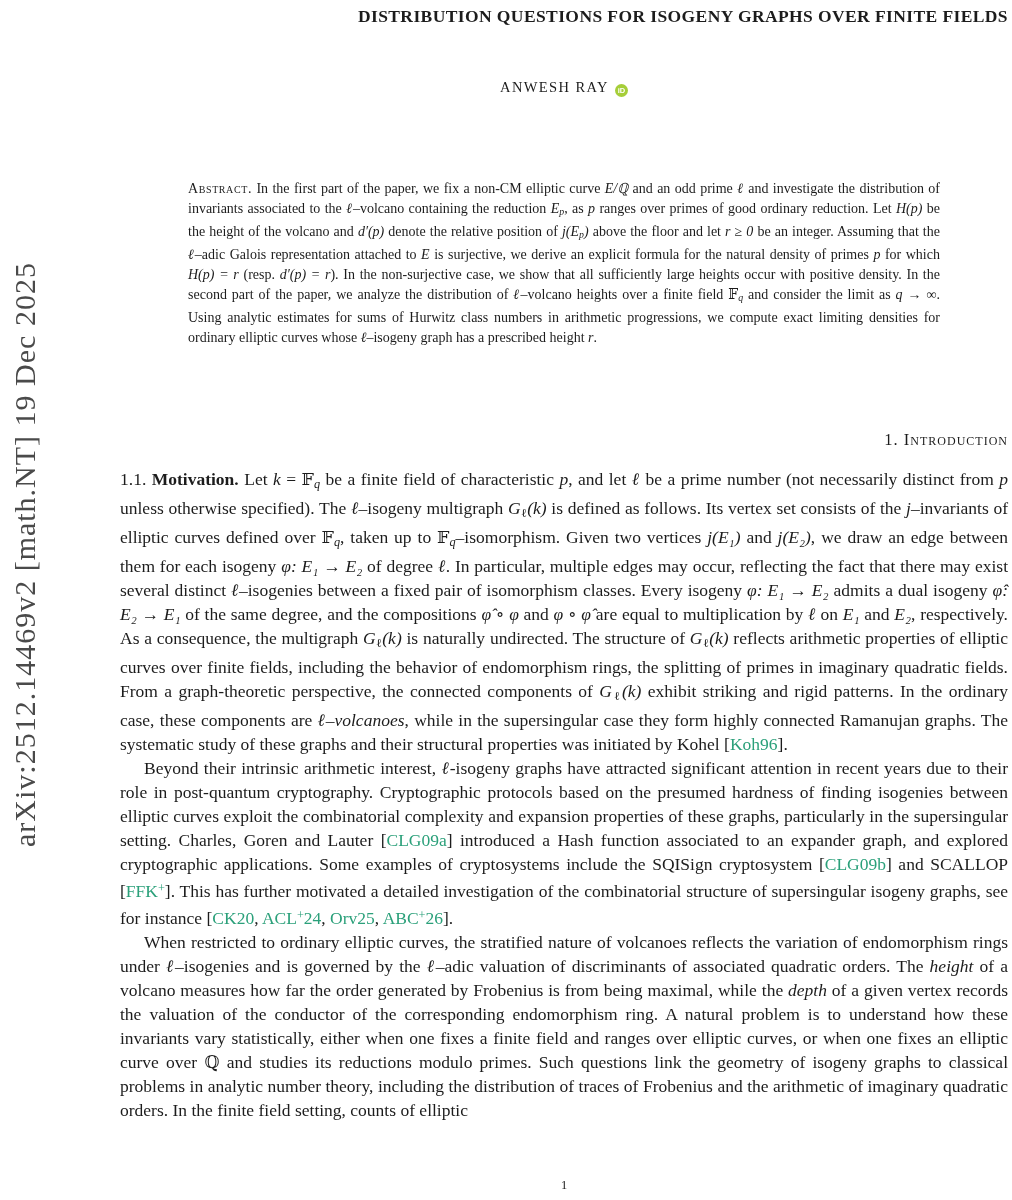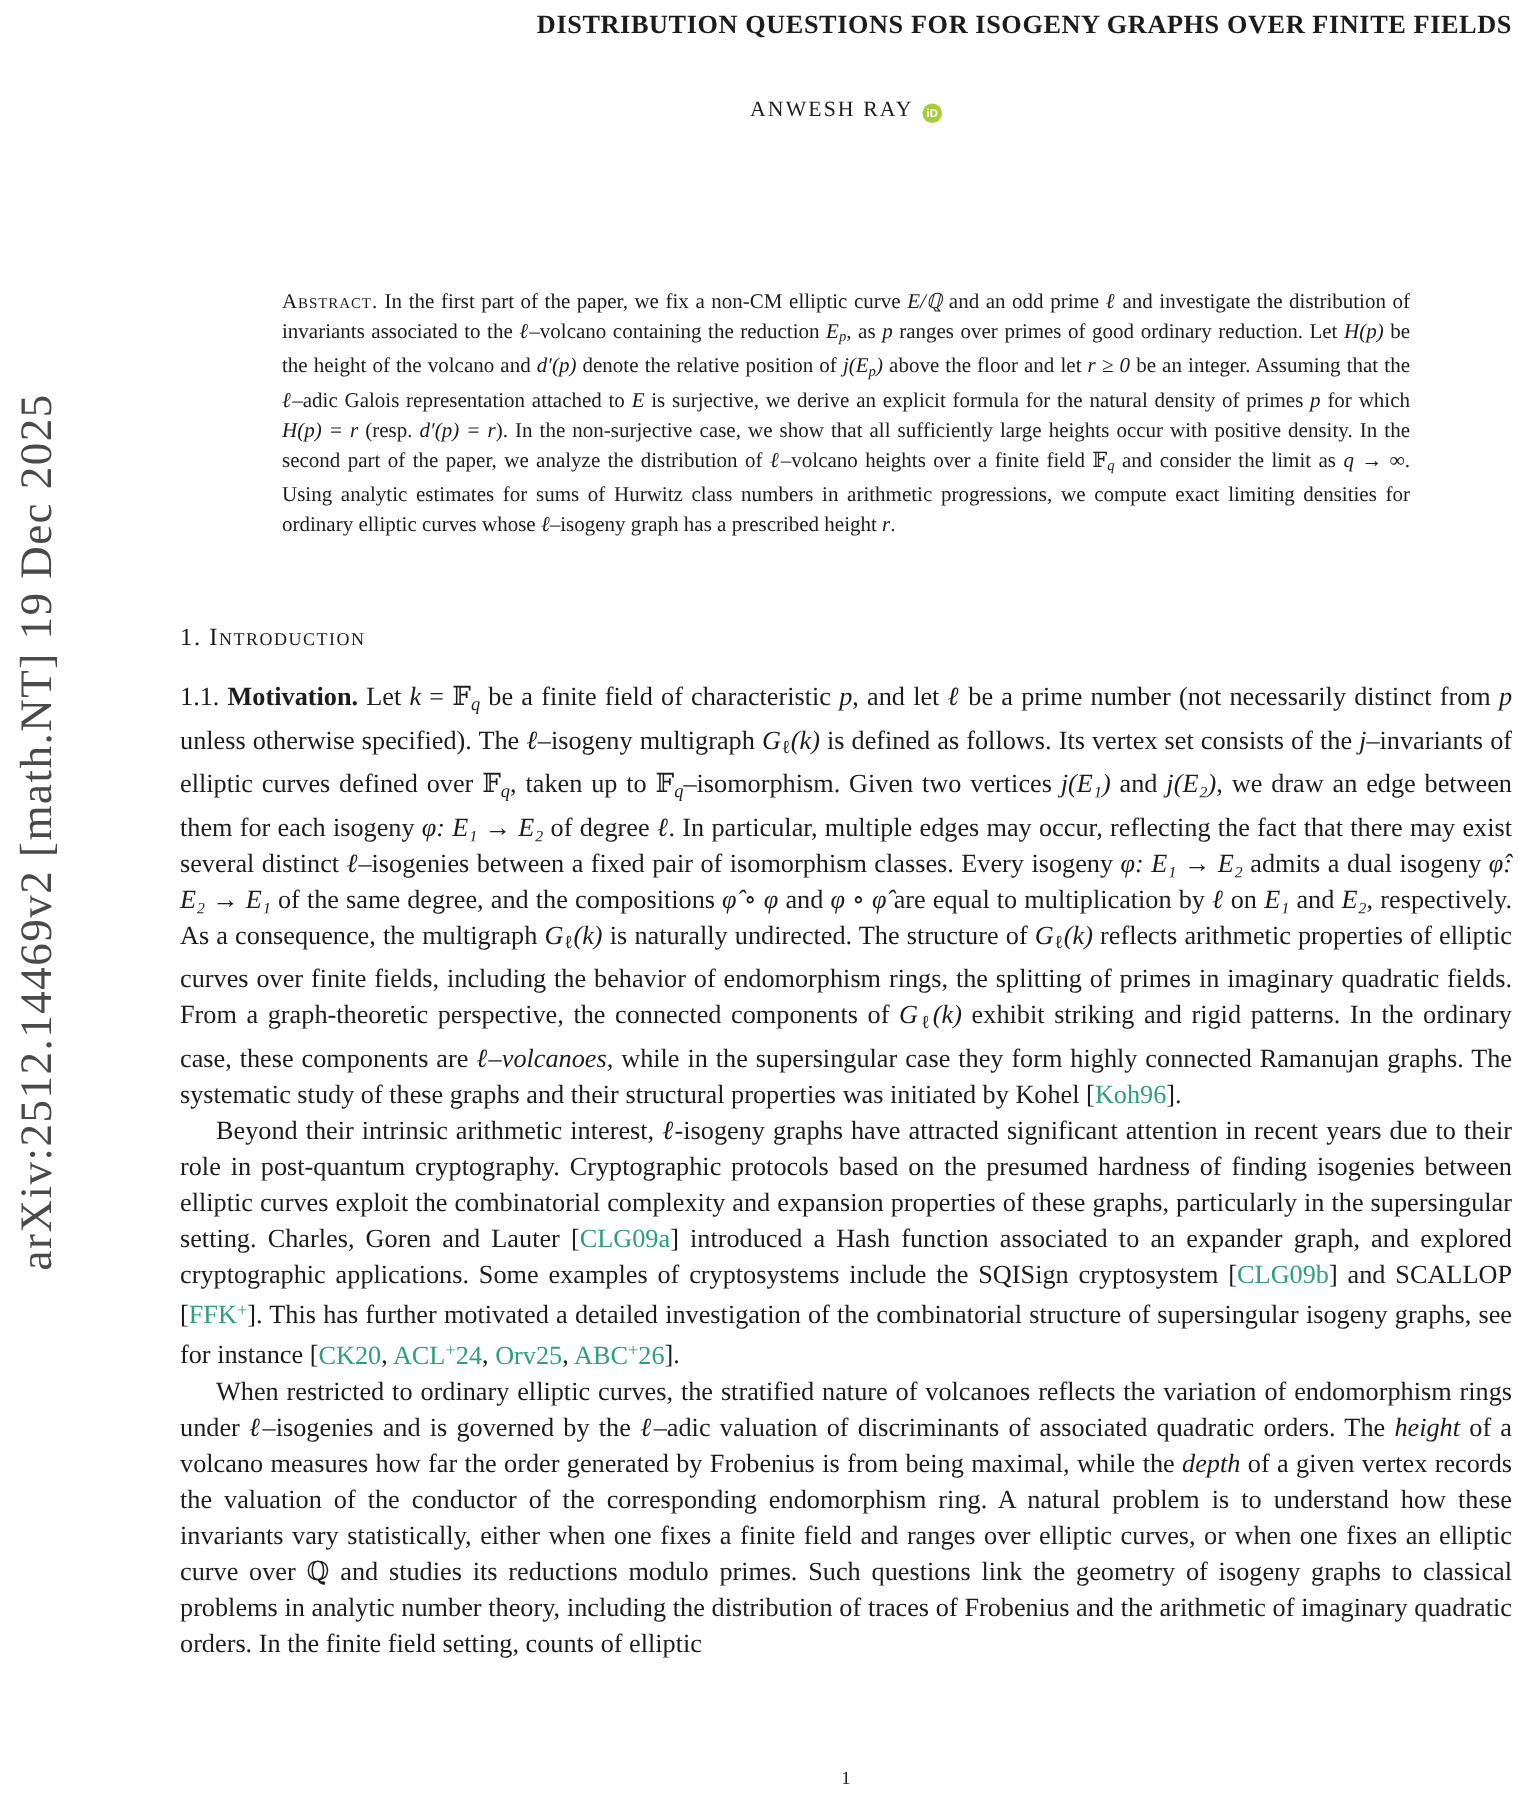--- a/index.html
+++ b/index.html
@@ -36,21 +36,21 @@
     width: 888px;
   }
   .title {
     margin: 6px 0 0 0;
     text-align: right;
     font-size: 17.5px;
     font-weight: bold;
     letter-spacing: 0.4px;
   }
   .author-line {
-    margin-top: 38px;
+    margin-top: 52px;
     text-align: center;
     font-size: 14.5px;
     letter-spacing: 1.4px;
   }
   .orcid {
     display: inline-block;
     width: 13px;
     height: 13px;
     margin-left: 6px;
     border-radius: 50%;
@@ -59,29 +59,29 @@
     font-family: "Liberation Sans", sans-serif;
     font-size: 7.5px;
     font-weight: bold;
     line-height: 13px;
     text-align: center;
     letter-spacing: 0;
     vertical-align: -1px;
     cursor: pointer;
   }
   .abstract {
-    margin: 110px auto 0 auto;
+    margin: 82px auto 0 auto;
     width: 752px;
     font-size: 14px;
     line-height: 19.8px;
     text-align: justify;
   }
   .section-heading {
-    margin: 54px 0 0 0;
-    text-align: left;
+    margin: 82px 0 0 0;
+    text-align: right;
     font-size: 16.5px;
     font-weight: normal;
     font-variant: small-caps;
     letter-spacing: 1px;
   }
   .body-text {
     margin-top: 17px;
     font-size: 17.5px;
     line-height: 24px;
     text-align: justify;

